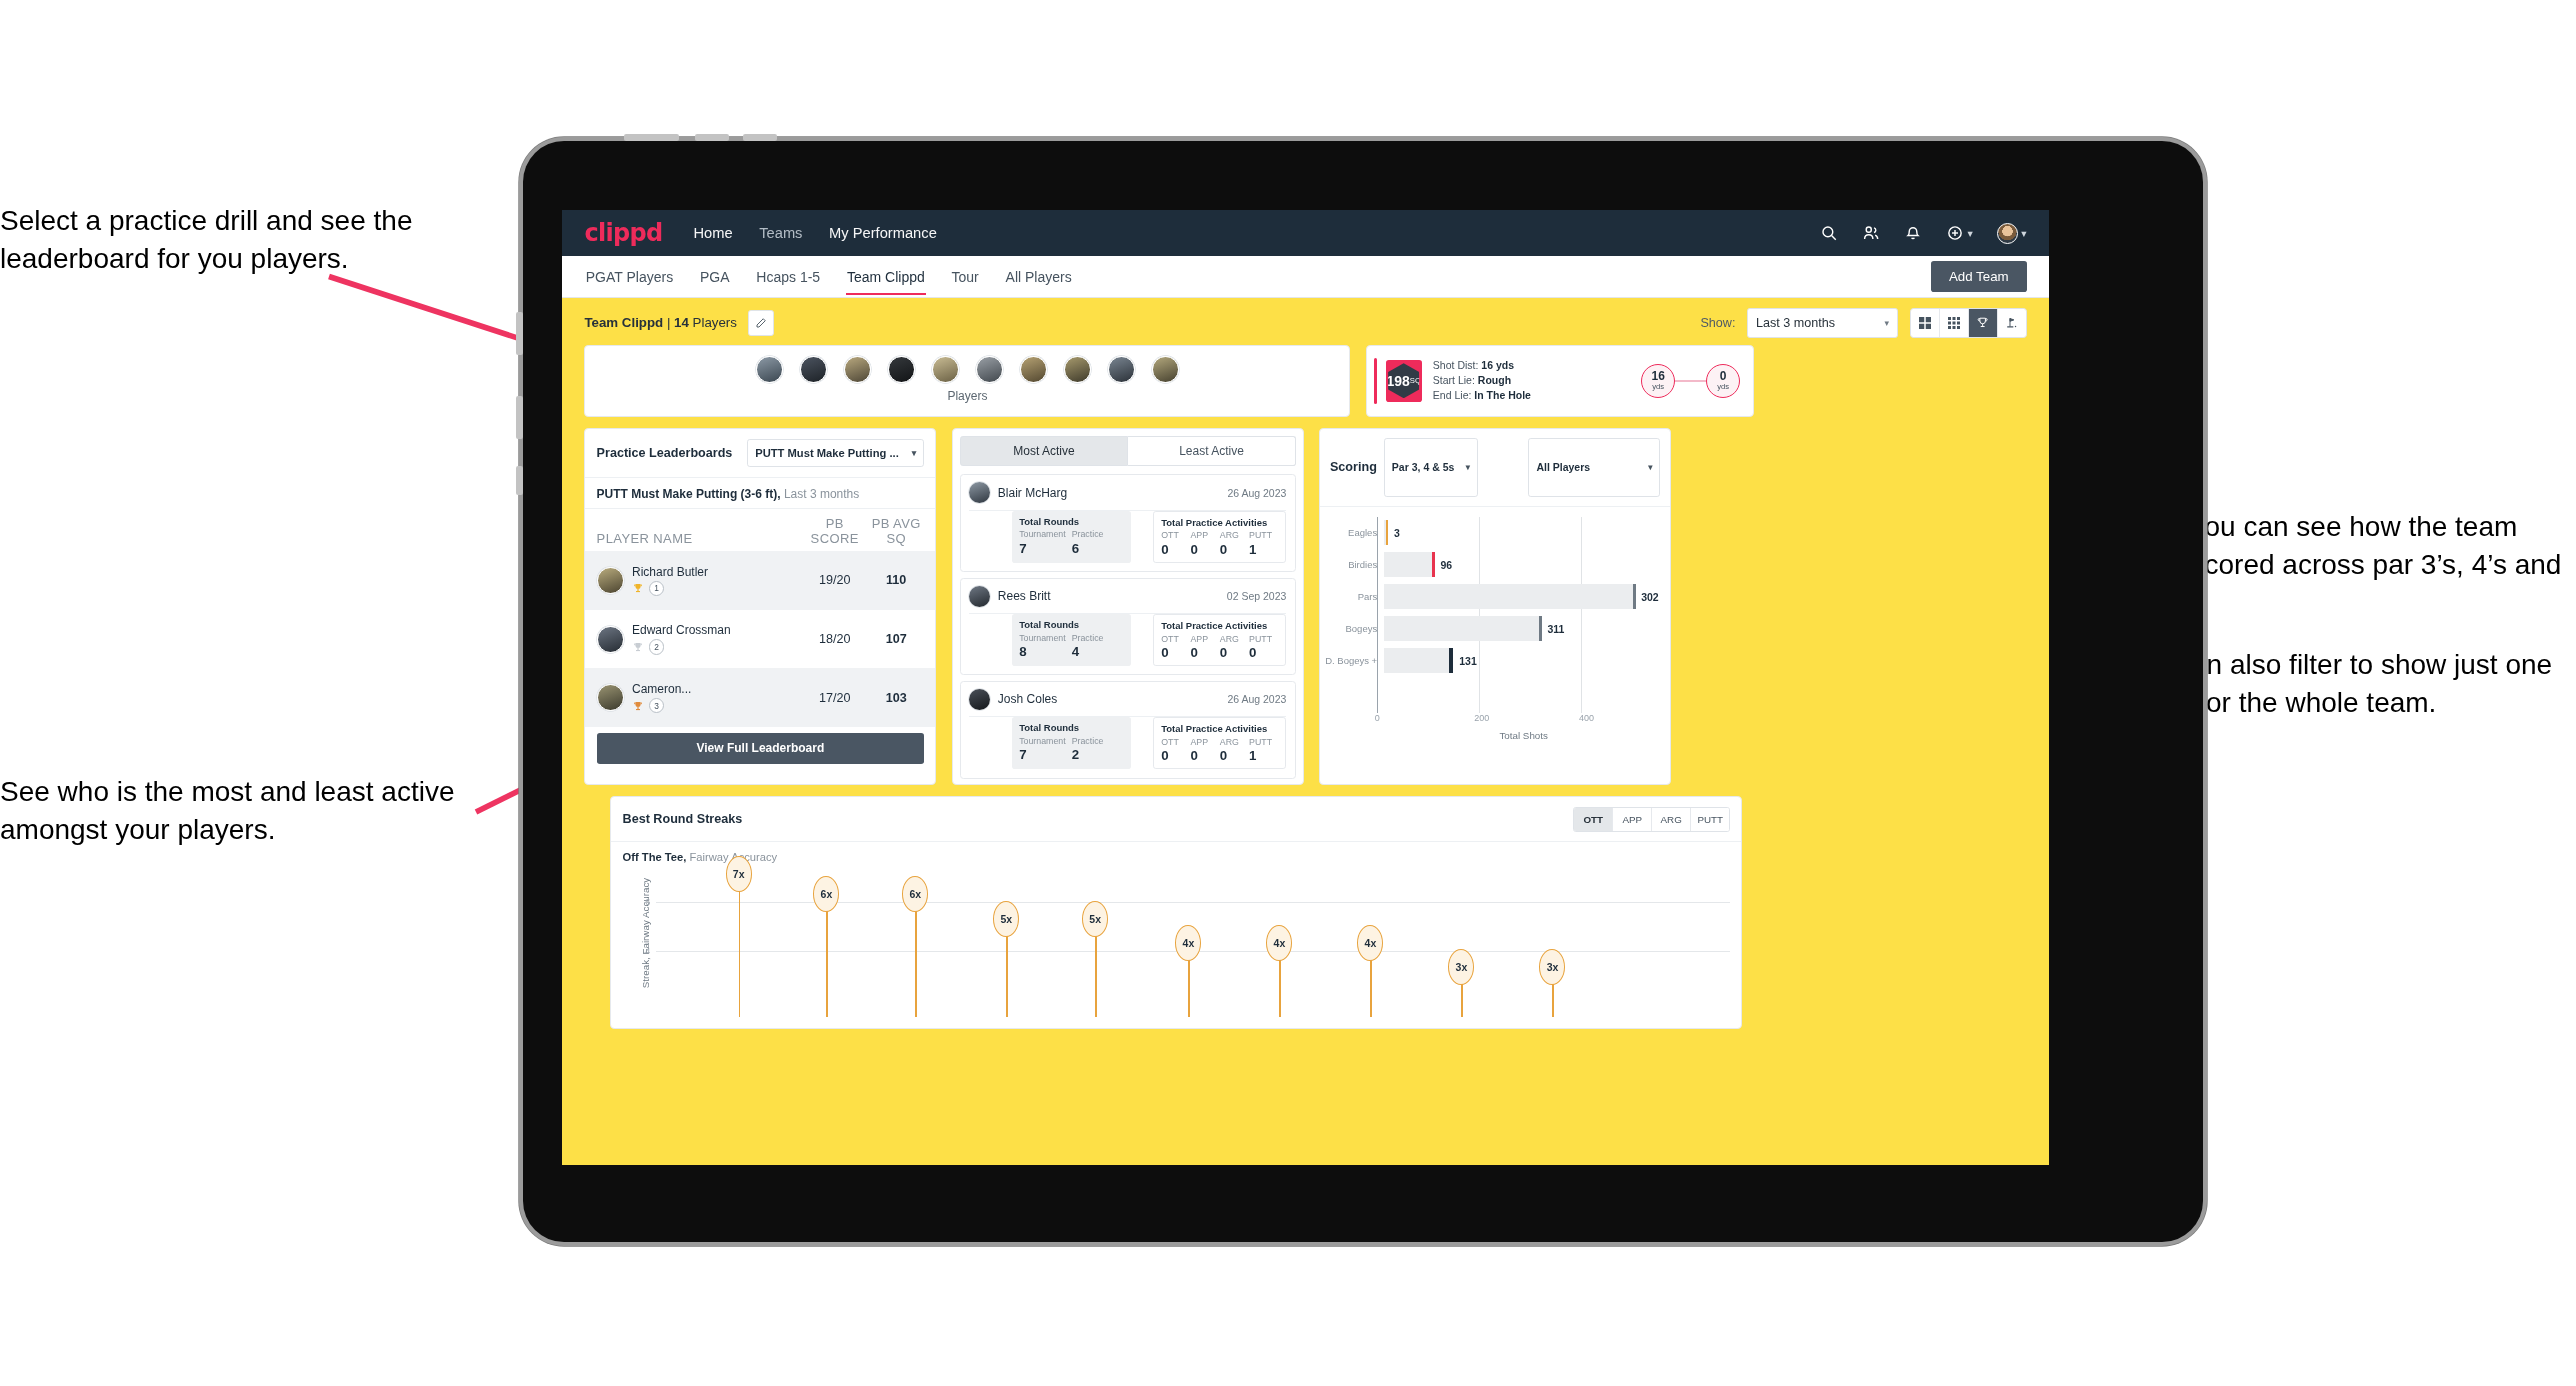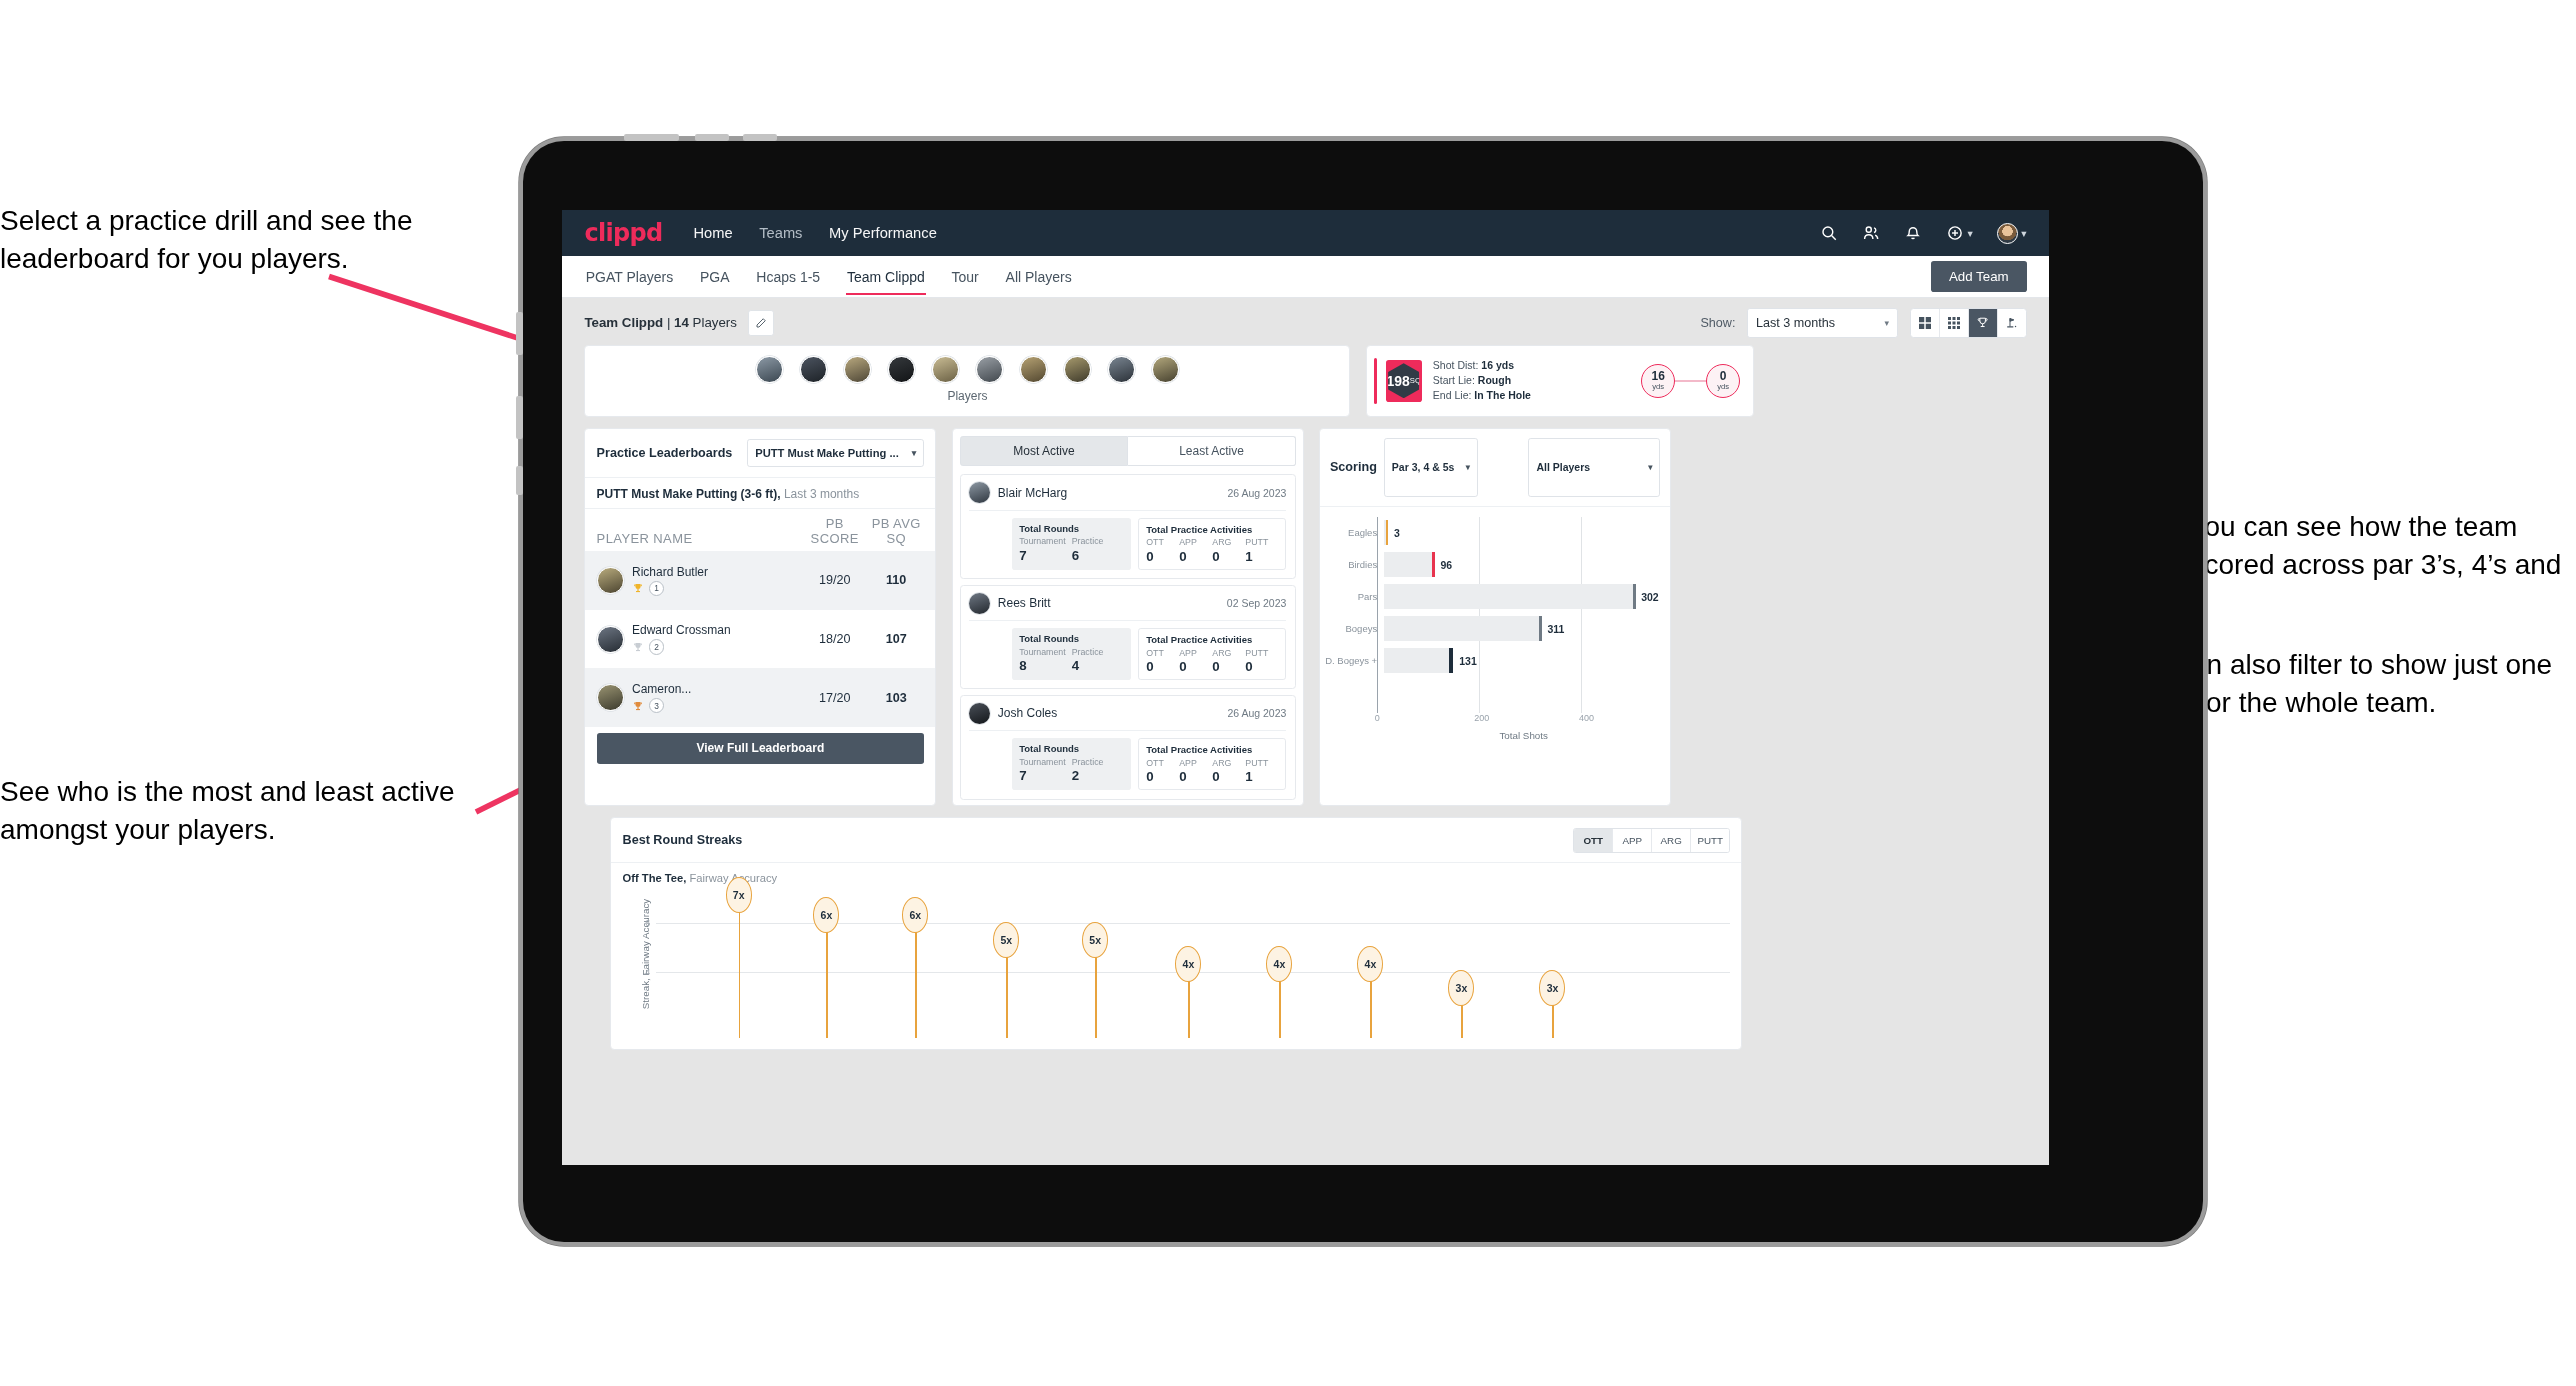--- a/index.html
+++ b/index.html
@@ -49,21 +49,21 @@
   
   #tabrow{height:41px;background:#ffffff;display:flex;align-items:center;
           padding:0 22.4px;border-bottom:0.7px solid #e3e6ea;position:relative;}
   .tab{font-size:14px;color:#46535f;margin-right:24px;padding:9.8px 1.4px 9.8px;position:relative;}
   .tab.active{color:#1e2d3b;}
   .tab.active:after{content:"";position:absolute;left:0;right:0;bottom:-0.7px;height:2.1px;background:#ee2b5b;}
   #add-team{margin-left:auto;background:#4a5663;color:#fff;font-size:13.3px;
             padding:8.4px 18px;border-radius:2.8px;}
 
   
-  #content{background:#e5e5e5;padding:0 0 0 0;height:868px;position:relative;}
+  #content{background:#fde047;padding:0 0 0 0;height:868px;position:relative;}
 
   
   #teambar{display:flex;align-items:center;padding:9.8px 22.4px 7px;}
   #teamtitle{font-size:13.3px;color:#27313a;}
   #teamtitle b{font-weight:700;}
   #teamtitle .count{font-weight:700;}
   #edit-btn{width:24px;height:24px;margin-left:11.2px;background:#fff;border:0.7px solid #e0e4e8;
             border-radius:2.8px;display:flex;align-items:center;justify-content:center;}
   #showctl{margin-left:auto;display:flex;align-items:center;gap:11.2px;}
   #showlabel{font-size:12.6px;color:#4f5a65;}
@@ -142,21 +142,21 @@
         justify-content:center;font-size:12px;color:#46535f;background:#fff;}
   .atab:first-child{border-radius:2.8px 0 0 2.8px;}
   .atab:last-child{border-radius:0 2.8px 2.8px 0;border-left:0;}
   .atab.active{background:#e4e7ea;color:#27313a;}
   .pcard{margin:5.6px 7px;border:0.7px solid #e6e9ed;border-radius:3.5px;padding:7px 8.4px 8.4px;}
   .pc-head{display:flex;align-items:center;padding-bottom:6.3px;border-bottom:0.7px solid #edf0f3;}
   .pc-face{width:21px;height:21px;border-radius:50%;background-size:cover;margin-right:7.7px;
            box-shadow:0 0 0 0.7px #dadfe4;}
   .pc-name{font-size:12px;color:#1e2d3b;}
   .pc-date{margin-left:auto;font-size:10.5px;color:#6f7a84;}
-  .pc-body{display:flex;gap:7px;margin-top:7px;padding-left:43px;}
+  .pc-body{display:flex;gap:22px;padding-left:43px;}
   .pb-rounds{flex:0 0 auto;width:105px;background:#eef0f2;border-radius:2.8px;padding:4.9px 7px;}
   .pb-act{flex:1;border:0.7px solid #e6e9ed;border-radius:2.8px;padding:4.9px 7px;}
   .pb-t{font-size:9.5px;font-weight:700;color:#1e2d3b;}
   .pb-cols{display:flex;margin-top:2.8px;}
   .pb-col{flex:1;}
   .pb-k{font-size:8.8px;color:#8a939c;}
   .pb-v{font-size:13.3px;font-weight:700;color:#1e2d3b;margin-top:1.4px;}
 
   
   #sc-head{display:flex;align-items:center;padding:9px 9.8px;border-bottom:0.7px solid #edf0f3;gap:7px;}

